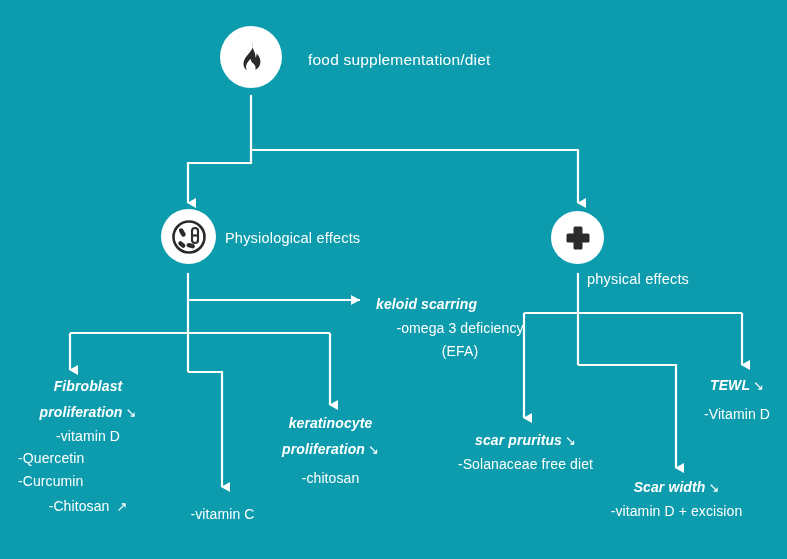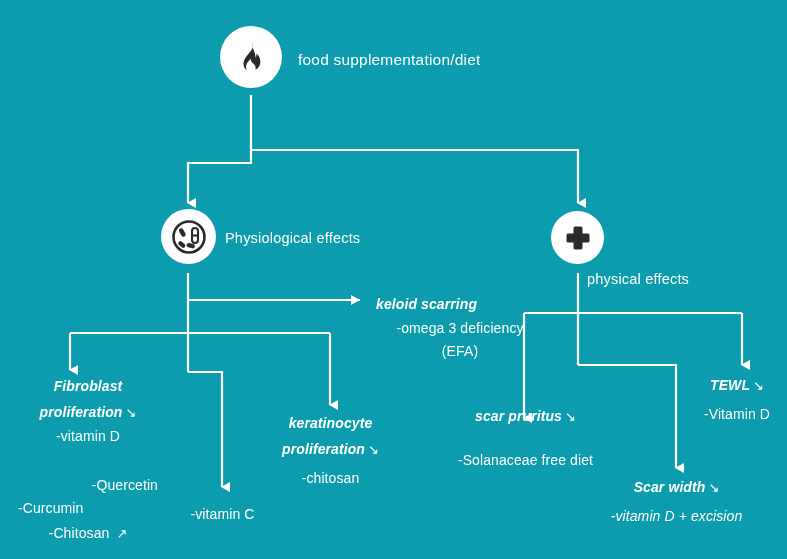--- a/index.html
+++ b/index.html
@@ -124,21 +124,21 @@
     </g>
   </svg>
 
   <div class="node-circle" style="left:220px; top:26px; width:62px; height:62px;">
     <span>
       <svg class="icon-svg" width="26" height="30" viewBox="0 0 26 30" aria-hidden="true">
         <path d="M14.6 0.5c1.1 4.2-0.6 7.2-2.6 9.6-2.1 2.6-4.6 5-5.9 8.5-1.4 3.7-0.3 7.6 2.7 9.6-1-2.1-1.1-4.3-0.1-6.3 1-2.1 2.6-3.4 3.8-5.2 0.3 2.1 1.4 3.6 2.8 4.9 1.9 1.7 2.9 3.6 2 6.4 3.4-1.7 5.4-5.2 5.1-9.1-0.3-4.2-2.8-6.6-4.2-7.5 0.6 1.9 0.2 3.3-0.6 4-0.2-2.7-1-5.7-2.3-8.1C14.2 5.3 14.9 2.6 14.6 0.5z" fill="#2b2b2b"></path>
       </svg>
     </span>
   </div>
-  <div class="node-label label-root" style="left:298px; top:51px;">food supplementation/diet</div>
+  <div class="node-label label-root" style="left:308px; top:51px;">food supplementation/diet</div>
 
   <div class="node-circle" style="left:161px; top:209px; width:55px; height:55px;">
     <span>
       <svg class="icon-svg" width="38" height="38" viewBox="0 0 38 38" aria-hidden="true">
         <circle cx="19" cy="19" r="15.5" fill="none" stroke="#2b2b2b" stroke-width="2.6"></circle>
         <g fill="#2b2b2b">
           <rect x="10" y="10" width="4.6" height="9" rx="2.3" transform="rotate(-30 12.3 14.5)"></rect>
           <rect x="9.6" y="22.5" width="4.4" height="8" rx="2.2" transform="rotate(-50 11.8 26.5)"></rect>
           <rect x="18.5" y="23.5" width="4.4" height="8.5" rx="2.2" transform="rotate(-75 20.7 27.7)"></rect>
         </g>
@@ -170,53 +170,53 @@
   </div>
 
   <div class="leaf leaf-left-align" style="left:18px; top:373px; width:140px;">
     <div style="text-align:center;">
       <span class="leaf-title">Fibroblast</span>
     </div>
     <div style="text-align:center;">
       <span class="leaf-title">proliferation</span><span class="arrow-glyph">↘</span>
     </div>
     <div class="leaf-sub" style="text-align:center;">-vitamin D</div>
-    <div class="leaf-sub" style="text-align:right;margin-top:27px;">-Quercetin</div>
+    <div class="leaf-sub" style="text-align:left;">-Quercetin</div>
     <div class="leaf-sub" style="">-Curcumin</div>
     <div style="text-align:center;">
       <span class="leaf-sub">-Chitosan</span><span class="arrow-glyph" style="padding-left:7px;">↗</span>
     </div>
   </div>
 
   <div class="leaf" style="left:258px; top:410px; width:145px;">
     <div>
       <span class="leaf-title">keratinocyte</span>
     </div>
     <div>
       <span class="leaf-title">proliferation</span><span class="arrow-glyph">↘</span>
     </div>
     <div class="leaf-sub" style="margin-top:5px;">-chitosan</div>
   </div>
 
   <div class="leaf" style="left:130px; top:490px; width:185px;">
     <div class="leaf-sub" style="margin-top:13px;">-vitamin C</div>
   </div>
 
-  <div class="leaf" style="left:433px; top:403px; width:185px;">
+  <div class="leaf" style="left:433px; top:427px; width:185px;">
     <div>
       <span class="leaf-title">scar pruritus</span><span class="arrow-glyph">↘</span>
     </div>
-    <div class="leaf-sub" style="margin-top:20px;">-Solanaceae free diet</div>
+    <div class="leaf-sub" style="margin-top:0;">-Solanaceae free diet</div>
   </div>
 
   <div class="leaf" style="left:584px; top:474px; width:185px;">
     <div>
       <span class="leaf-title">Scar width</span><span class="arrow-glyph">↘</span>
     </div>
-    <div class="leaf-sub" style="margin-top:5px;font-style:italic;">-vitamin D + excision</div>
+    <div class="leaf-sub" style="">-vitamin D + excision</div>
   </div>
 
   <div class="leaf" style="left:688px; top:372px; width:98px;">
     <div>
       <span class="leaf-title">TEWL</span><span class="arrow-glyph">↘</span>
     </div>
     <div class="leaf-sub" style="margin-top:5px;">-Vitamin D</div>
   </div>
 
 </div>

